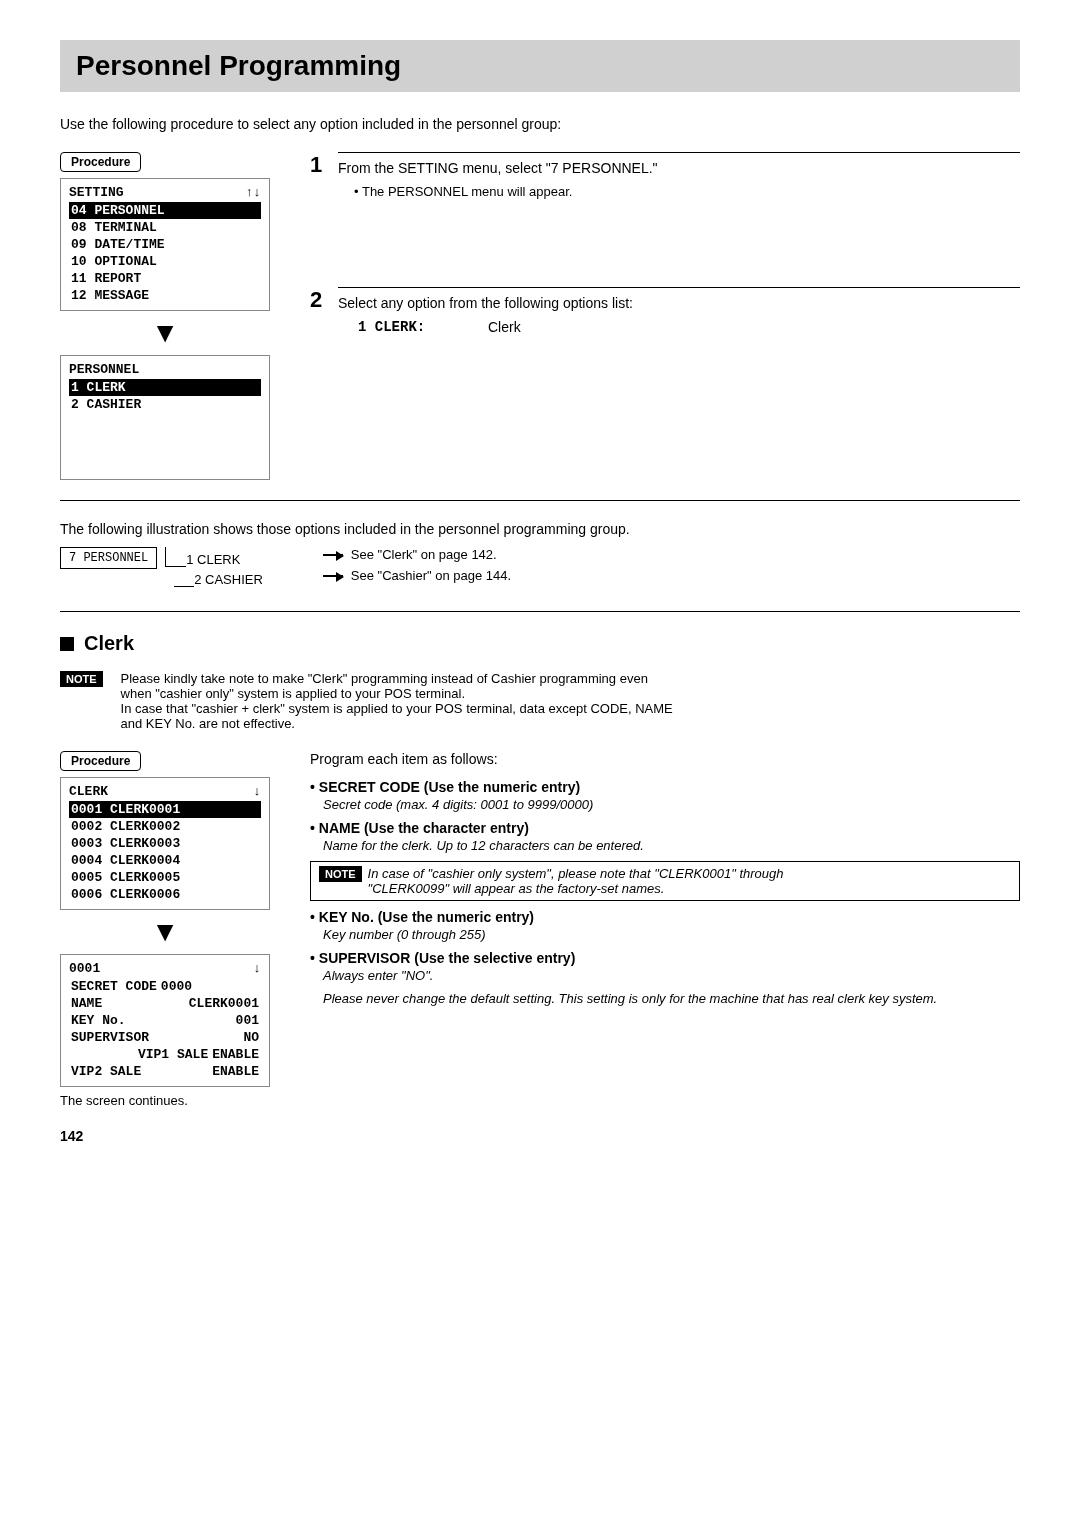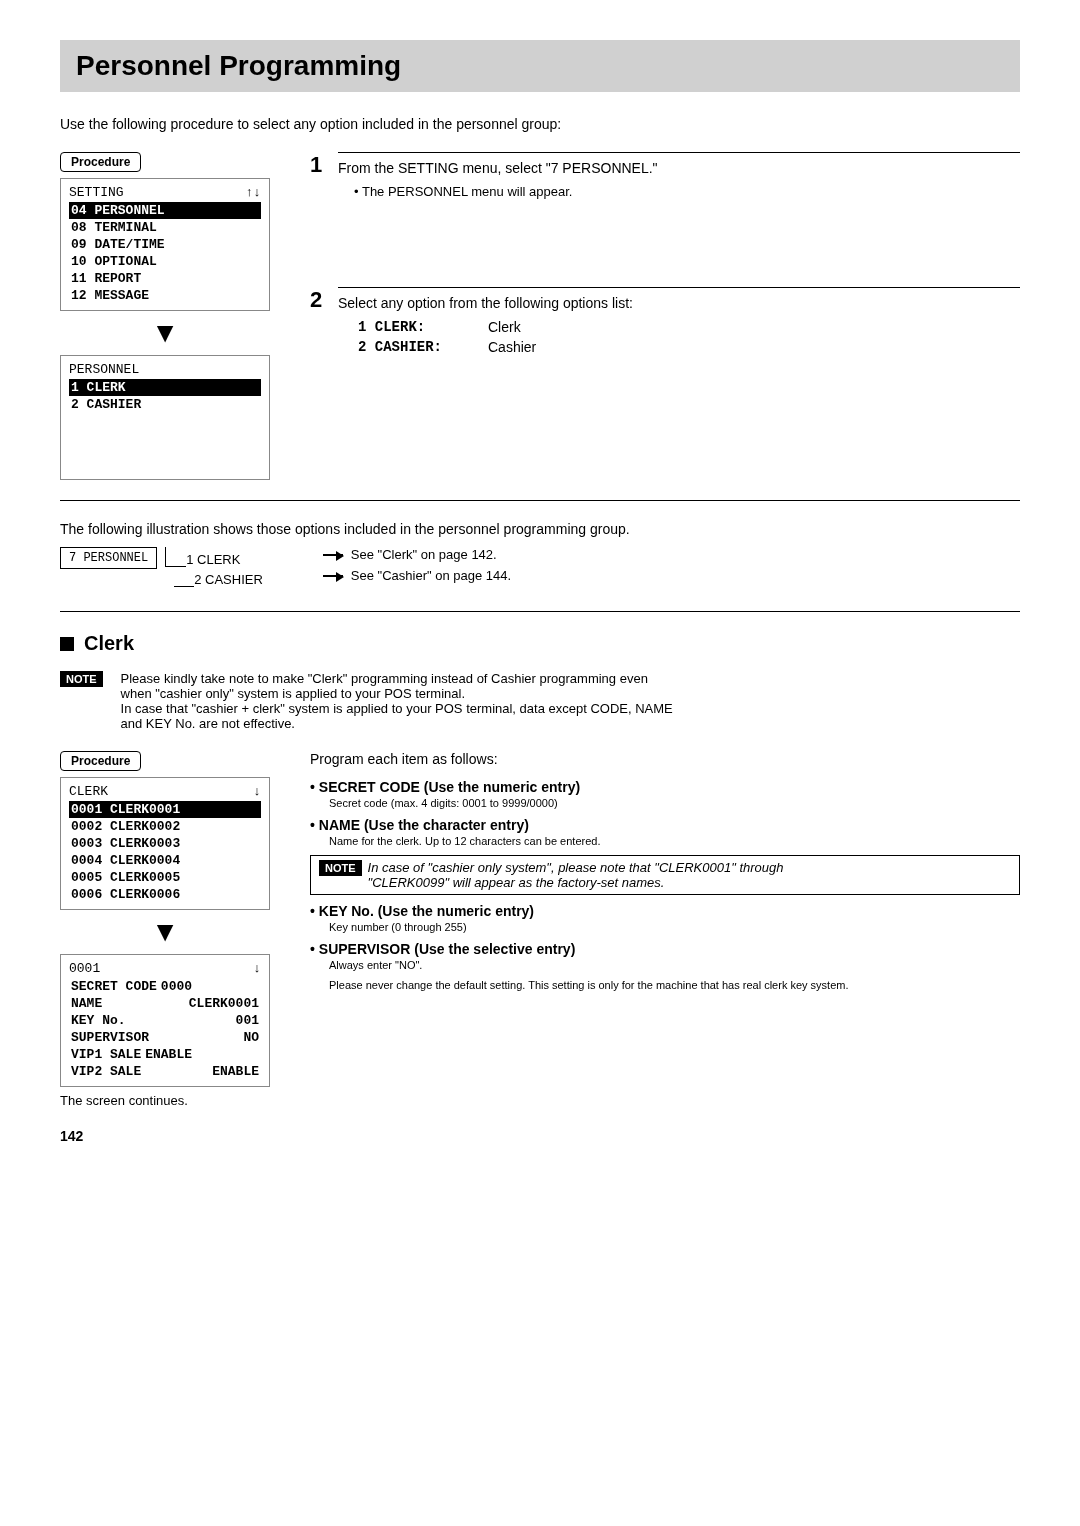--- a/index.html
+++ b/index.html
@@ -43,21 +43,21 @@
       padding: 6px 8px;
       font-family: 'Courier New', monospace;
       font-size: 13px;
       min-width: 190px;
       background: #fff;
     }
 
     .screen-box .screen-header {
       display: flex;
       justify-content: space-between;
-      font-weight: normal;
+      font-weight: bold;
       margin-bottom: 2px;
       font-size: 13px;
     }
 
     .screen-box .highlighted {
       background: #000;
       color: #fff;
       display: block;
       padding: 1px 2px;
       font-weight: bold;
@@ -217,23 +217,24 @@
       align-items: flex-start;
     }
 
     .bold-item {
       font-weight: bold;
       font-size: 14px;
       margin-bottom: 2px;
     }
 
     .item-desc {
-      font-size: 11px;
-      margin-left: 19px;
+      font-size: 13px;
+      margin-left: 13px;
       margin-bottom: 8px;
+      font-style: italic;
     }
 
     .note-inline-box {
       background: #000;
       color: #fff;
       font-weight: bold;
       font-size: 11px;
       padding: 2px 6px;
       display: inline-block;
       margin-bottom: 4px;
@@ -347,24 +348,20 @@
       <div style="margin-top: 80px;">
         <div class="step-wrapper">
           <div class="step-num-big">2</div>
           <div class="step-body">
             <div class="step-border-top">
               <p class="step-text">Select any option from the following options list:</p>
               <div class="sub-list">
                 <div class="sub-list-item">
                   <span class="sub-label">1 CLERK:</span>
                   <span>Clerk</span>
-                </div>
-                <div class="sub-list-item">
-                  <span class="sub-label">2 CASHIER:</span>
-                  <span>Cashier</span>
                 </div>
               </div>
             </div>
           </div>
         </div>
       </div>
     </div>
   </div>
 </div>
 
@@ -459,21 +456,21 @@
           <span class="normal-row" style="display:inline;">CLERK0001</span>
         </div>
         <div style="display: flex; justify-content: space-between;">
           <span class="normal-row" style="display:inline;">KEY No.</span>
           <span class="normal-row" style="display:inline;">001</span>
         </div>
         <div style="display: flex; justify-content: space-between;">
           <span class="normal-row" style="display:inline;">SUPERVISOR</span>
           <span class="normal-row" style="display:inline;">NO</span>
         </div>
-        <div style="display: flex; justify-content: flex-start;">
+        <div style="display: flex; justify-content: flex-end;">
           <span class="normal-row" style="display:inline;">VIP1 SALE</span>
           <span class="normal-row" style="display:inline;">ENABLE</span>
         </div>
         <div style="display: flex; justify-content: space-between;">
           <span class="normal-row" style="display:inline;">VIP2 SALE</span>
           <span class="normal-row" style="display:inline;">ENABLE</span>
         </div>
       </div>
     </div>
 

